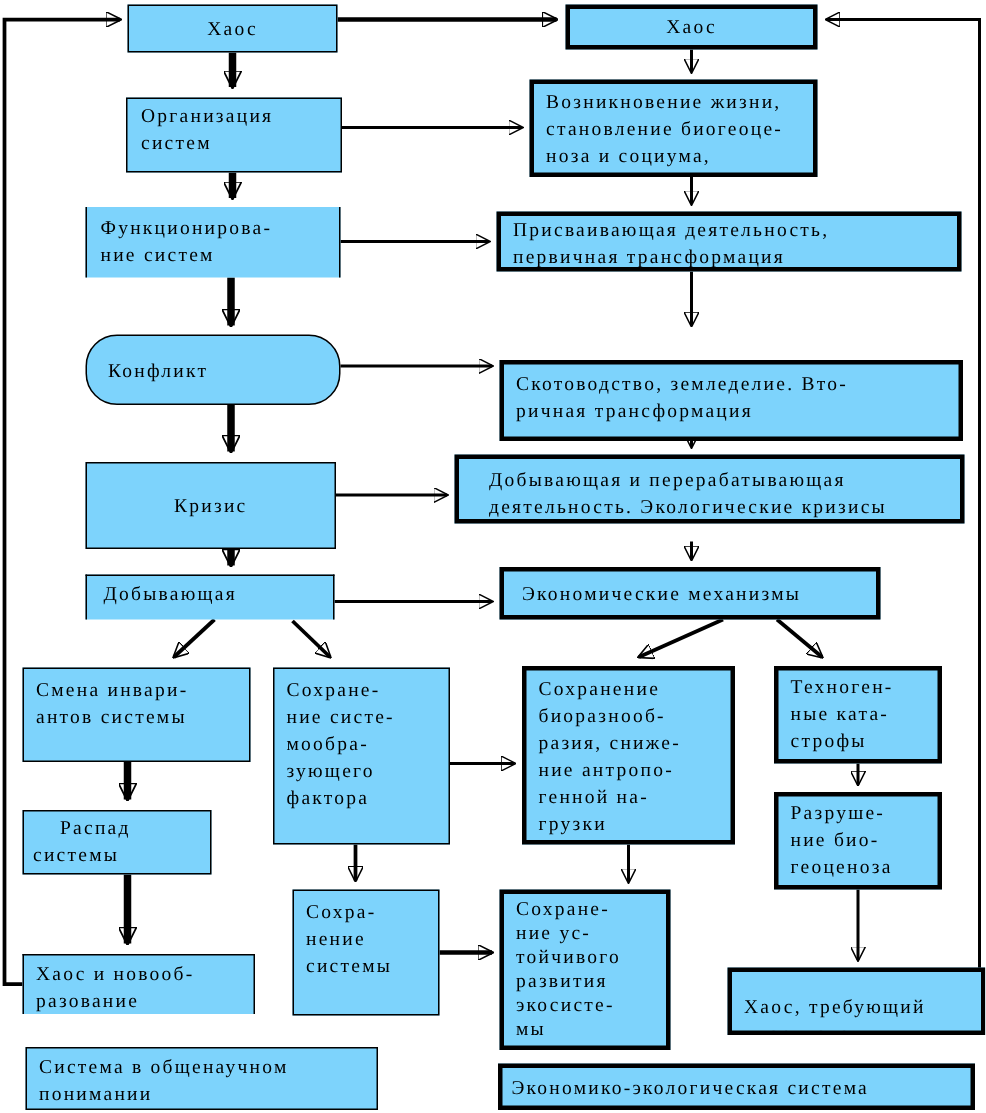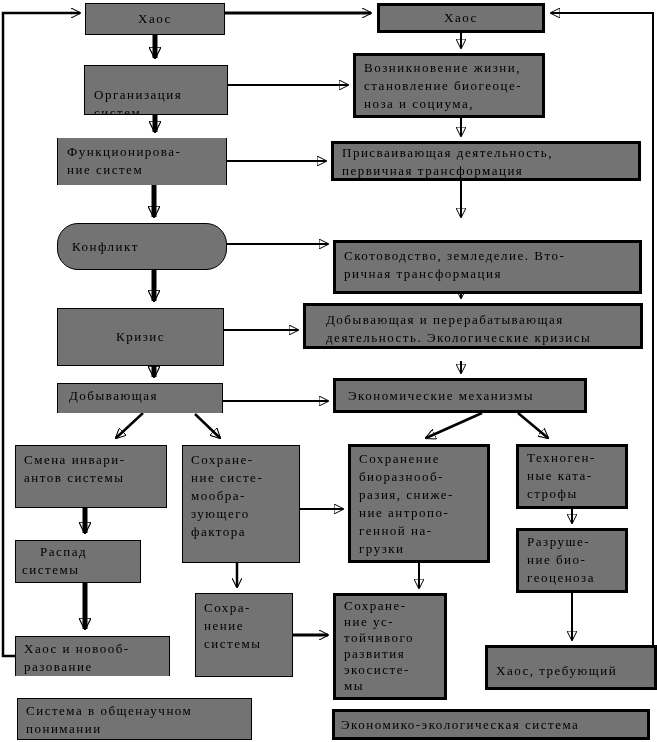--- a/index.html
+++ b/index.html
@@ -7,21 +7,21 @@
     position:relative;width:657px;height:742px;background:#fff;overflow:hidden;
     font-family:"Liberation Serif",serif;
   }
   #wires{position:absolute;left:0;top:0;width:657px;height:742px;}
   #wires line,#wires path{stroke:#000;fill:none;}
   .t5{stroke-width:5;marker-end:url(#ab);}
   .t3{stroke-width:3;marker-end:url(#am);}
   .t25{stroke-width:2.5;marker-end:url(#as25);}
   .t2{stroke-width:2;marker-end:url(#as);}
   .node{
-    position:absolute;box-sizing:border-box;background:#737373;
+    position:absolute;box-sizing:border-box;background:#7dd3fc;
     border:1px solid #000;color:#000;
     font-size:13px;line-height:18px;letter-spacing:1.5px;
     padding:2px 6px;white-space:pre-line;overflow:hidden;
   }
   .b{border-width:3px;}
   .vc{display:flex;align-items:center;}
   .cc{justify-content:center;text-align:center;}
   .lr{border-top:none;border-bottom:none;}
   .nb{border-bottom:none;}
 </style>
@@ -76,21 +76,21 @@
     <line class="t25" x1="518" y1="413" x2="548" y2="438"></line>
     <line class="t2" x1="419" y1="563" x2="419" y2="588"></line>
     <line class="t2" x1="572" y1="509" x2="572" y2="523"></line>
     <line class="t2" x1="572" y1="593" x2="572" y2="640"></line>
 
     <path class="t25" d="M15,656 L3,656 L3,13 L80,13"></path>
     <path class="t2" d="M632,667 L653,667 L653,13 L551,13"></path>
   </svg>
 
   <div class="node vc cc" style="left:85px;top:3px;width:140px;height:32px;">Хаос</div>
-  <div class="node" style="left:84px;top:65px;width:144px;height:50px;padding:20px 9px;">Организация
+  <div class="node" style="left:84px;top:65px;width:144px;height:50px;padding:2px 9px;">Организация
 систем</div>
   <div class="node lr" style="left:57px;top:138px;width:170px;height:47px;padding:5px 9px;">Функционирова-
 ние систем</div>
   <div class="node vc" style="left:57px;top:223px;width:170px;height:47px;padding-left:14px;border-radius:21px;">Конфликт</div>
   <div class="node vc cc" style="left:57px;top:308px;width:167px;height:58px;">Кризис</div>
   <div class="node nb" style="left:57px;top:383px;width:166px;height:30px;padding:3px 11px;">Добывающая</div>
   <div class="node" style="left:15px;top:445px;width:152px;height:63px;padding:5px 8px;">Смена инвари-
 антов системы</div>
   <div class="node" style="left:182px;top:445px;width:118px;height:118px;padding:5px 8px;">Сохране-
 ние систе-

